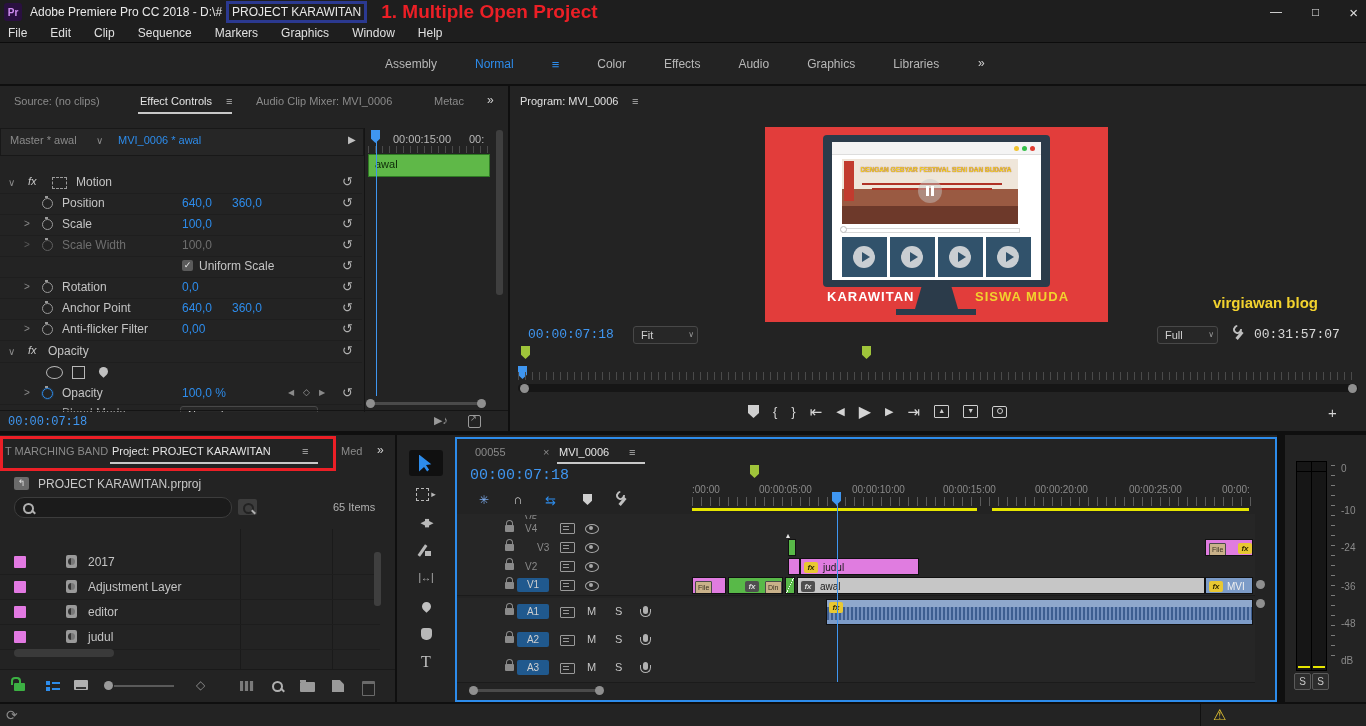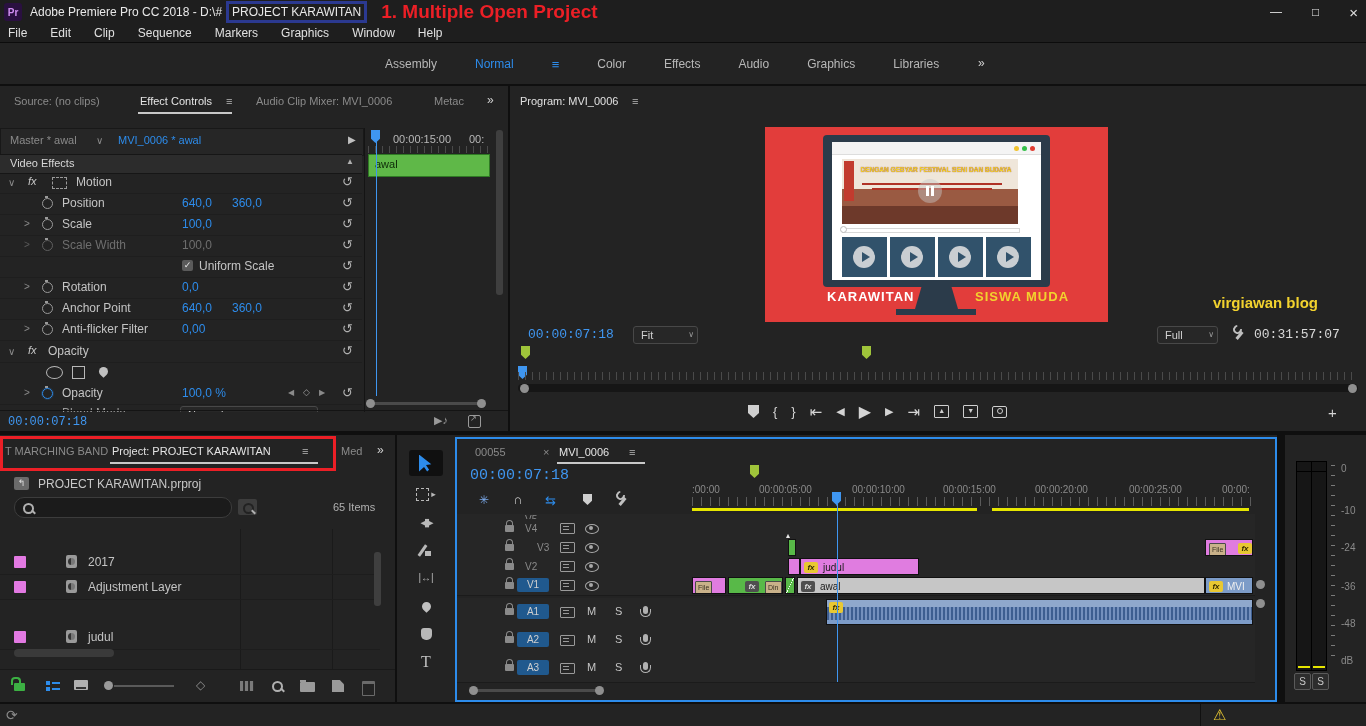--- a/index.html
+++ b/index.html
@@ -163,24 +163,20 @@
 
     <span class="t f11" style="left:393px;top:49px;color:#b8b8b8">00:00:15:00</span>
     <span class="t f11" style="left:469px;top:49px;color:#b8b8b8">00:</span>
     <div class="ticks fine" style="left:368px;top:62px;width:120px;height:7px"></div>
     <div class="r" style="left:368px;top:70px;width:120px;height:21px;background:#5fb848;border:1px solid #2f7a24">
       <span class="t f11" style="left:6px;top:3px;color:#0d2a08">awal</span>
     </div>
     <div class="flag bluefl" style="left:371px;top:46px"></div>
     <div class="r" style="left:376px;top:56px;width:1px;height:256px;background:#3f96f0"></div>
 
-    <div class="vefbar" style="left:0;top:70px;width:362px;height:18px">
-      <span class="t f11" style="left:10px;top:2px;color:#d8d8d8">Video Effects</span>
-      <span class="t" style="left:346px;top:2px;font-size:8px;color:#b0b0b0">▲</span>
-    </div>
 
     <div class="ecrow" style="top:88px">
       <span class="t f10 dim" style="left:8px;top:5px">∨</span>
       <span class="t f11" style="left:28px;top:3px;font-style:italic;color:#c8c8c8">fx</span>
       <span class="r" style="left:52px;top:5px;width:13px;height:10px;border:1px dashed #9a9a9a"></span>
       <span class="t f12 txt" style="left:76px;top:3px">Motion</span>
       <span class="resetico" style="left:342px;top:3px">↺</span>
     </div>
     <div class="ecrow" style="top:109px">
       <span class="stopwatch" style="left:42px;top:5px"></span>
@@ -385,20 +381,25 @@
 
     <div class="projrow" style="top:117px">
       <span class="pinksq" style="left:14px;top:6px"></span>
       <span class="adjico" style="left:66px;top:5px"></span>
       <span class="t f12 txt" style="left:88px;top:5px">2017</span>
     </div>
     <div class="projrow" style="top:142px">
       <span class="pinksq" style="left:14px;top:6px"></span>
       <span class="adjico" style="left:66px;top:5px"></span>
       <span class="t f12 txt" style="left:88px;top:5px">Adjustment Layer</span>
+    </div>
+    <div class="projrow" style="top:167px">
+      <span class="pinksq" style="left:14px;top:6px"></span>
+      <span class="adjico" style="left:66px;top:5px"></span>
+      <span class="t f12 txt" style="left:88px;top:5px">editor</span>
     </div>
     <div class="projrow" style="top:192px">
       <span class="pinksq" style="left:14px;top:6px"></span>
       <span class="adjico" style="left:66px;top:5px"></span>
       <span class="t f12 txt" style="left:88px;top:5px">judul</span>
     </div>
     <div class="vscroll" style="left:374px;top:119px;height:54px"></div>
     <div class="r" style="left:14px;top:216px;width:100px;height:8px;background:#3a3a3a;border-radius:4px"></div>
 
     <div class="r" style="left:0;top:236px;width:395px;height:1px;background:#191919"></div>

